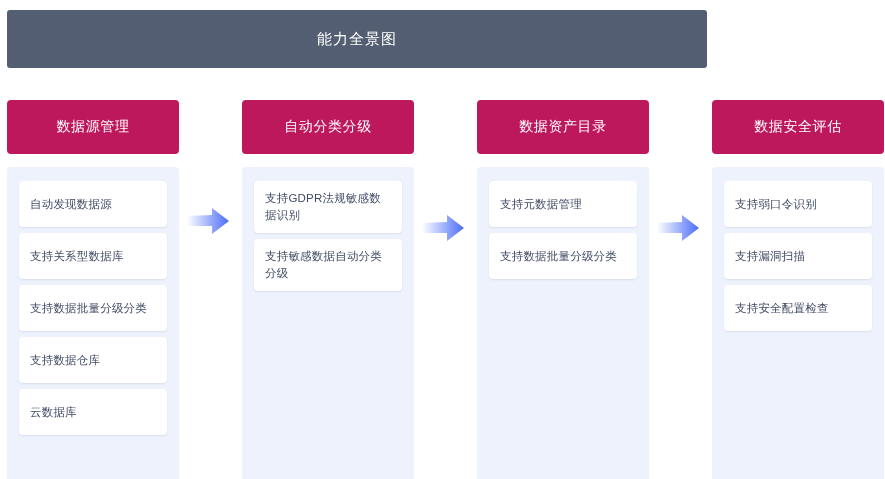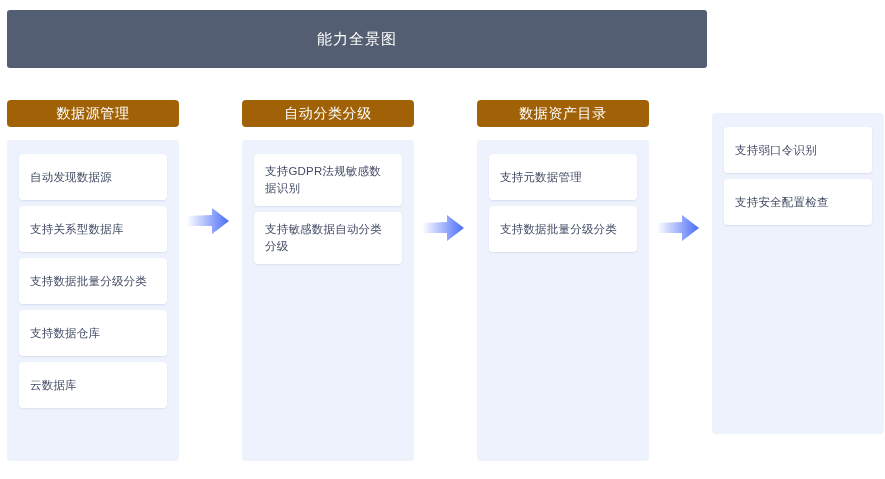--- a/index.html
+++ b/index.html
@@ -50,22 +50,22 @@
     width: 172px;
     height: 379px;
   }
   .col-0 { left: 7px; }
   .col-1 { left: 242px; border-radius: 6px; }
   .col-2 { left: 477px; }
   .col-3 { left: 712px; }
 
   .col-header {
     width: 172px;
-    height: 27px;
-    background: #a16207;
+    height: 54px;
+    background: #be185d;
     border-radius: 4px;
     display: flex;
     align-items: center;
     justify-content: center;
     box-sizing: border-box;
   }
   .col-header-label {
     color: #ffffff;
     font-size: 14px;
     letter-spacing: 0.6px;
@@ -165,23 +165,29 @@
       <div class="card">
         <span class="card-label">支持元数据管理</span>
       </div>
       <div class="card">
         <span class="card-label">支持数据批量分级分类</span>
       </div>
     </div>
   </div>
 
   <div class="column col-3">
+    <div class="col-header">
+      <span class="col-header-label">数据安全评估</span>
+    </div>
     <div class="col-panel">
       <div class="card">
         <span class="card-label">支持弱口令识别</span>
+      </div>
+      <div class="card">
+        <span class="card-label">支持漏洞扫描</span>
       </div>
       <div class="card">
         <span class="card-label">支持安全配置检查</span>
       </div>
     </div>
   </div>
 
   <div class="arrow arrow-0">
     <svg viewBox="0 0 42 26" xmlns="http://www.w3.org/2000/svg">
       <defs>

